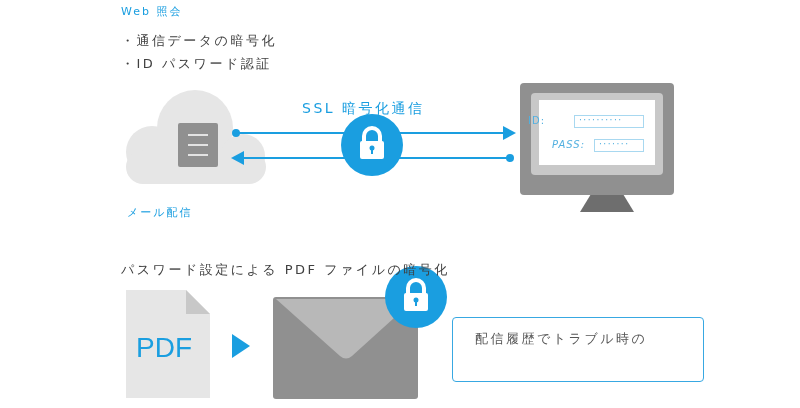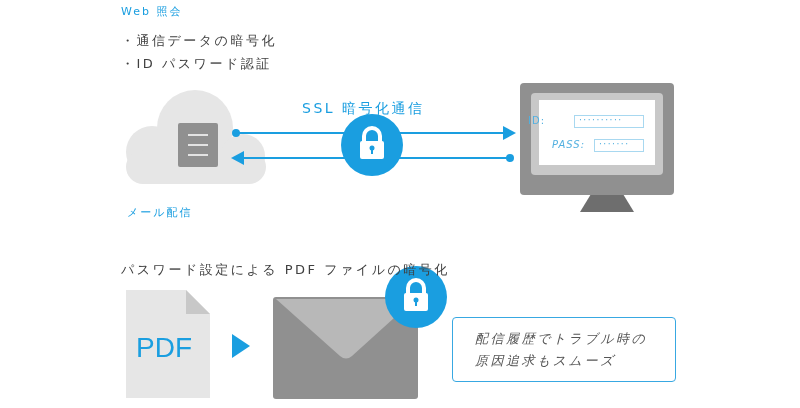--- a/index.html
+++ b/index.html
@@ -7,23 +7,23 @@
            font-family: "DejaVu Sans", "Liberation Sans", sans-serif; }
     .abs { position: absolute; }
     .heading { color: #1a9ee0; font-size: 11px; letter-spacing: 2px; }
     .body-text { color: #404040; font-size: 13px; letter-spacing: 2.5px; }
     #web-title { left: 121px; top: 4px; }
     #bullet-1 { left: 121px; top: 32px; }
     #bullet-2 { left: 121px; top: 55px; }
     #ssl-label { left: 302px; top: 100px; color: #1a9ee0; font-size: 14px; letter-spacing: 2.5px; }
     #mail-title { left: 127px; top: 205px; }
     #mail-sub { left: 121px; top: 234px; margin-top: 27px; }
-    #note-box { left: 452px; top: 317px; width: 224px; height: 65px; border: 1.5px solid #38a8e2;
+    #note-box { left: 452px; top: 317px; width: 252px; height: 65px; border: 1.5px solid #38a8e2;
                 border-radius: 4px; box-sizing: border-box; padding: 10px 0 0 22px;
-                color: #555555; font-size: 13px; letter-spacing: 2.5px; line-height: 22px; font-style: italic; }
+                color: #555555; font-size: 13px; letter-spacing: 2.5px; line-height: 22px; }
     #pdf-text { left: 136px; top: 332px; font-size: 28px; color: #1a9ee0;
                 font-family: "Liberation Sans", sans-serif; letter-spacing: 0px; text-align: center; }
     .field-label { color: #52b0e0; font-size: 10px; letter-spacing: 1px; font-family: "DejaVu Sans", sans-serif; }
     .field-box { border: 1px solid #a8d8f0; height: 13px; box-sizing: border-box; color: #52b0e0;
                  font-size: 9px; line-height: 9px; letter-spacing: 1.5px; padding-left: 4px; overflow: hidden; }
   </style>
 </head>
 <body>
 
 <div id="web-title" class="abs heading">Web 照会</div>
@@ -100,14 +100,13 @@
 <div class="abs field-box" style="left:574px;top:115px;width:70px;">··········</div>
 <div class="abs field-label" style="left:552px;top:139px;font-style:italic;">PASS:</div>
 <div class="abs field-box" style="left:594px;top:139px;width:50px;">·······</div>
 
 <div id="mail-title" class="abs heading">メール配信</div>
 <div id="mail-sub" class="abs body-text">パスワード設定による PDF ファイルの暗号化</div>
 <div id="pdf-text" class="abs">PDF</div>
 
 <div id="note-box" class="abs">
   <div>配信履歴でトラブル時の</div>
-  <div>原因追求もスムーズ</div>
 </div>
 
 </body></html>

